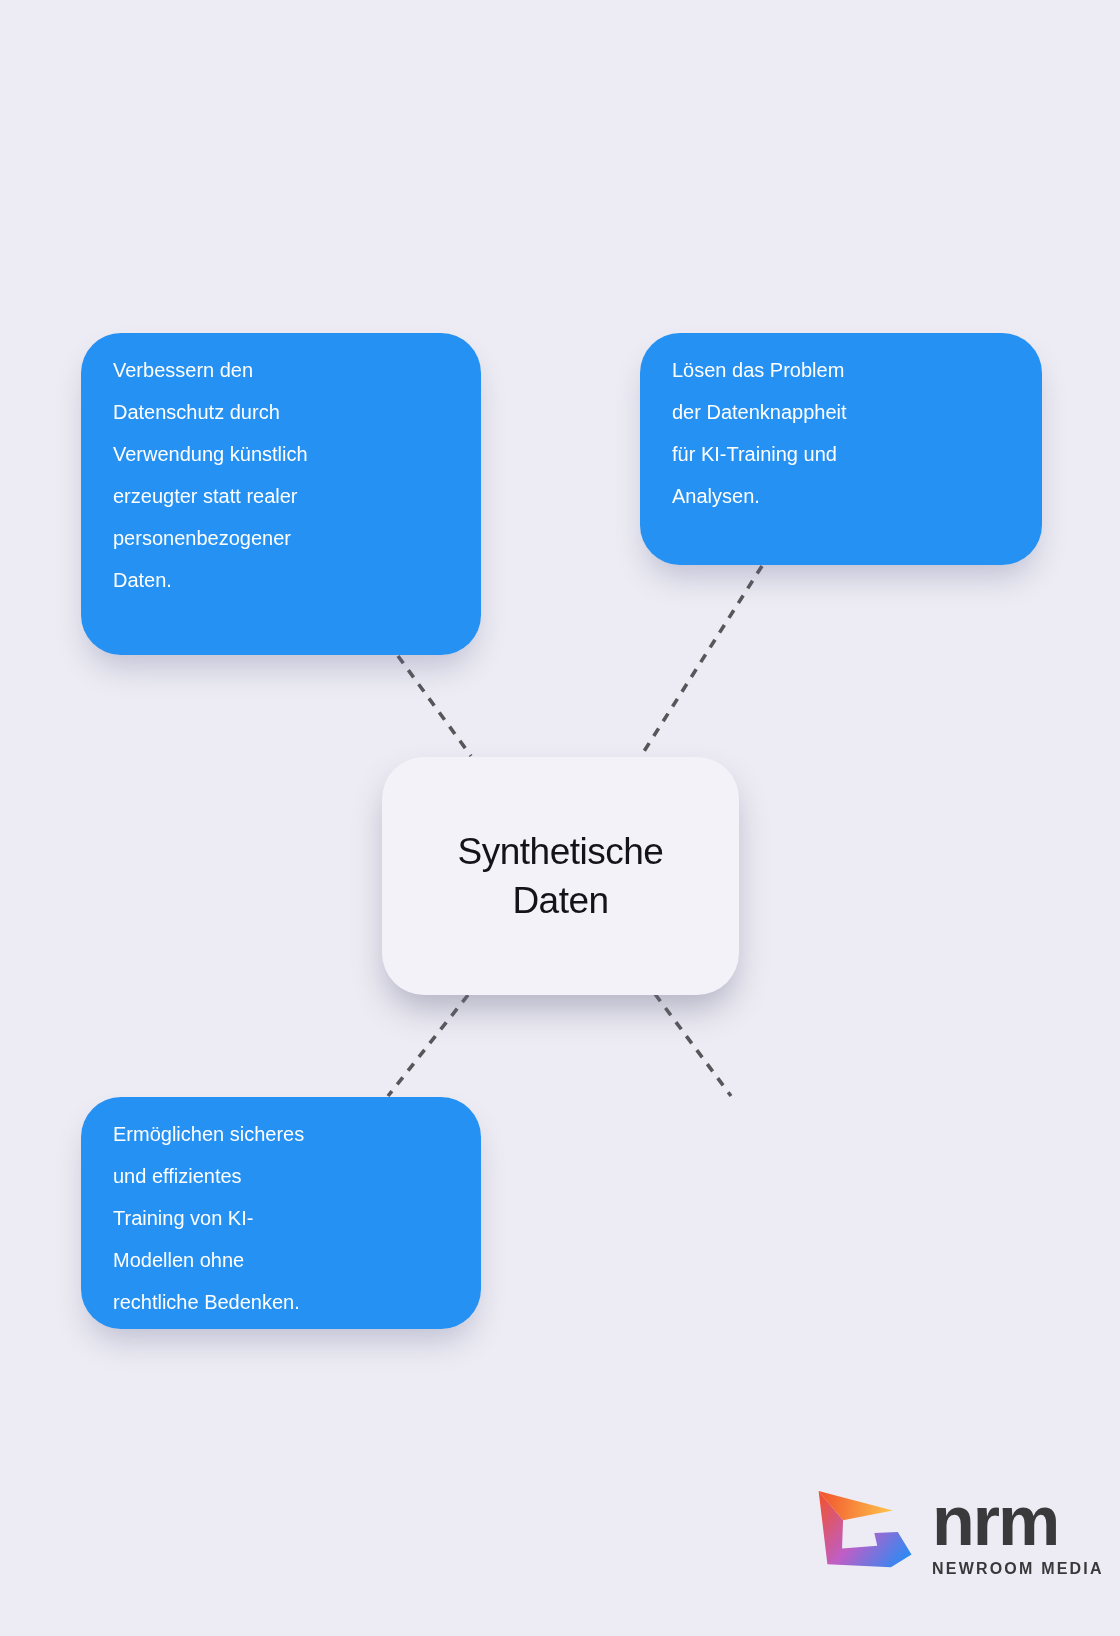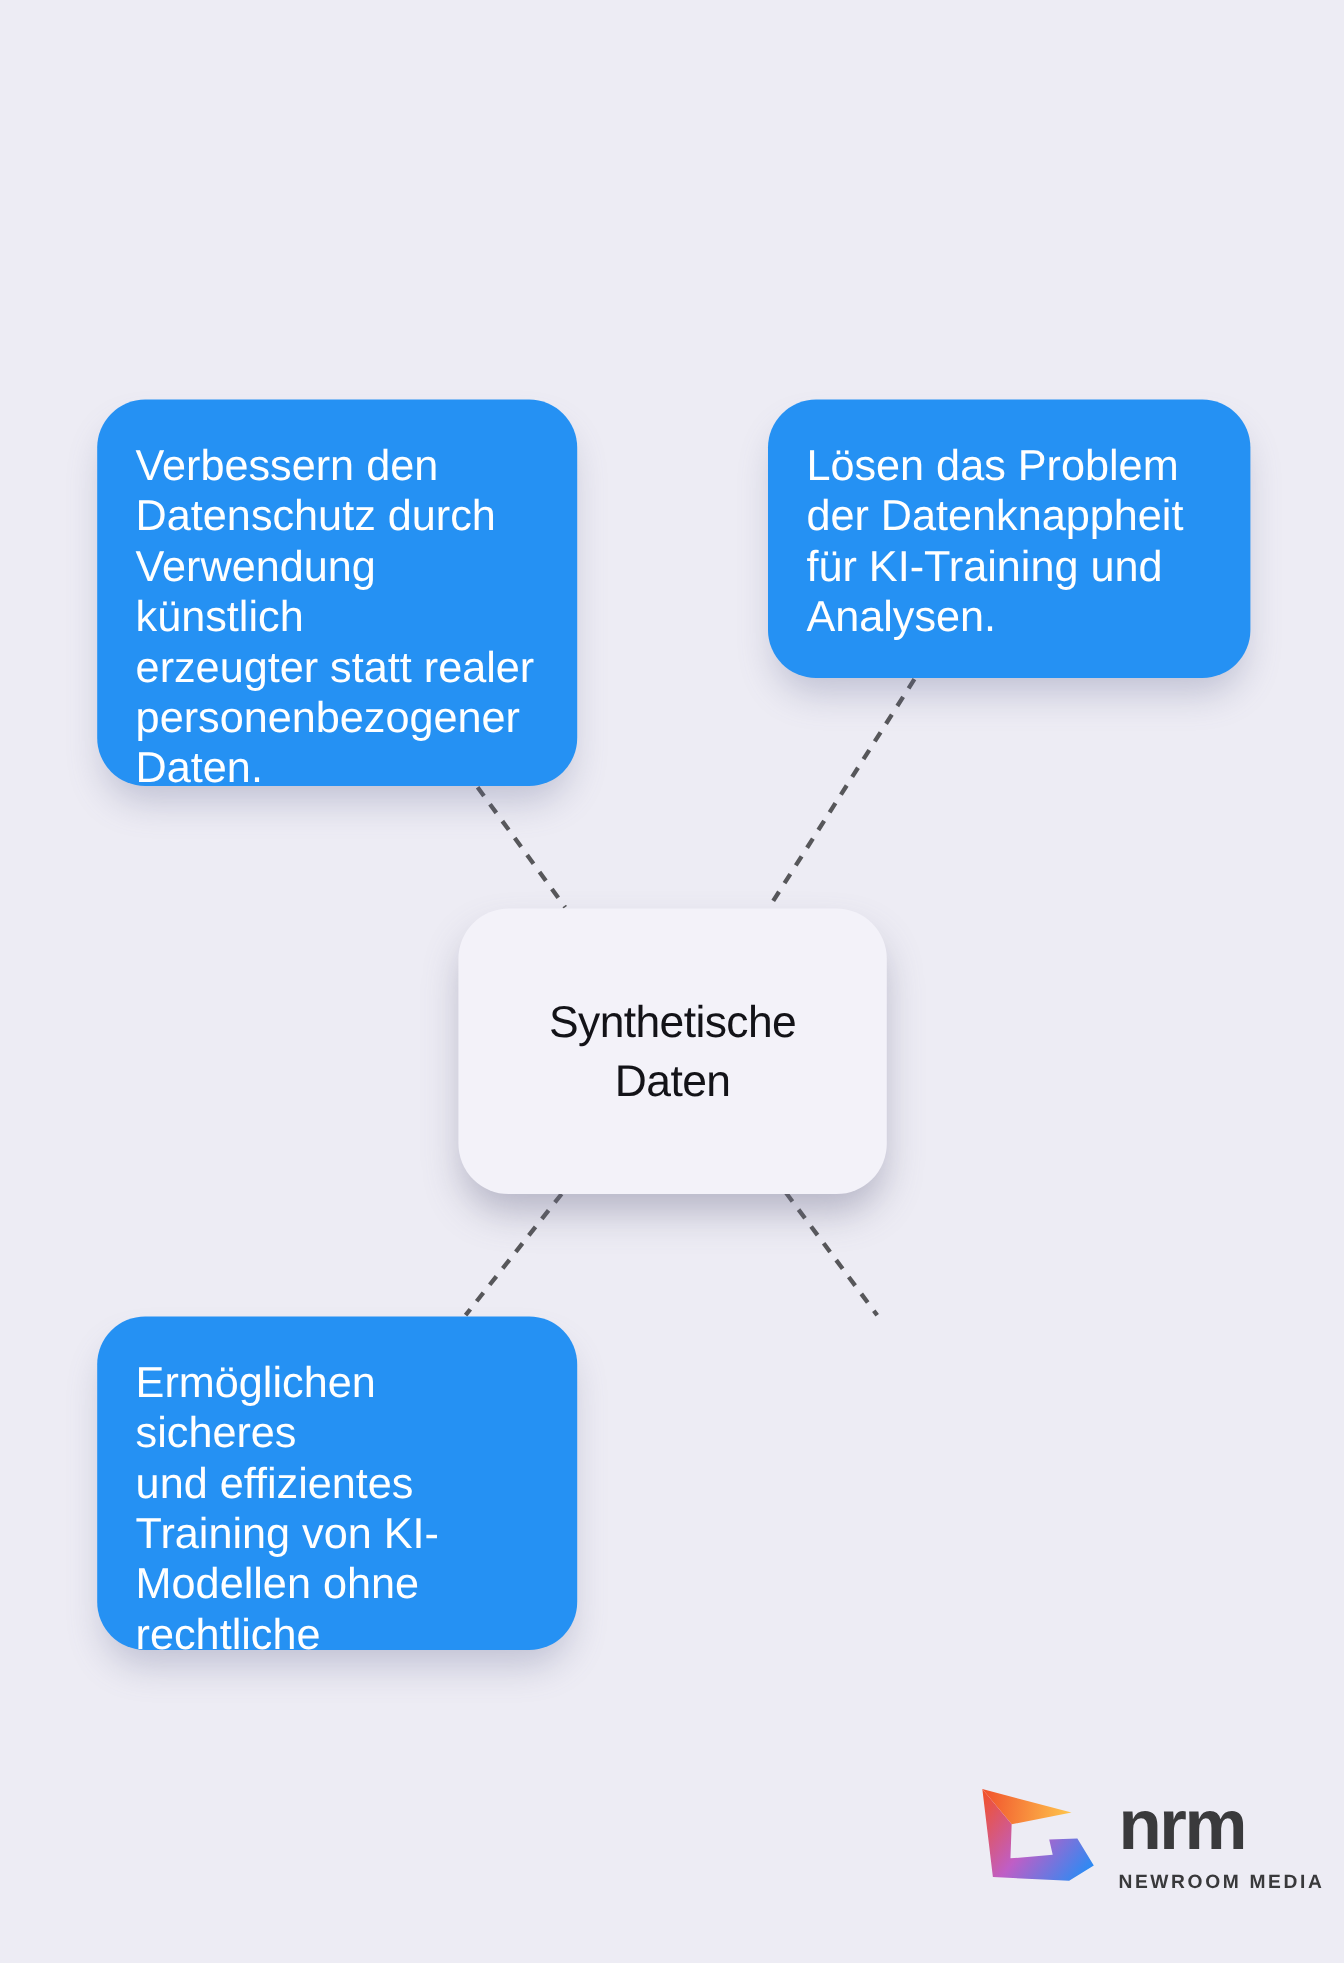--- a/index.html
+++ b/index.html
@@ -17,30 +17,30 @@
     color:#0F0F14;
   }
   .connectors { position:absolute; left:0; top:0; width:1120px; height:1636px; }
   .connectors line {
     stroke:#57575A; stroke-width:3.6; stroke-dasharray:9 8.5;
   }
   .card {
     position:absolute; box-sizing:border-box;
     background:#2591F3;
     border-radius:40px;
-    padding:34px 32px;
+    padding:16px 32px;
     color:#FFFFFF;
-    font-size:36px; line-height:42px;
+    font-size:20px; line-height:42px;
     box-shadow:0 18px 30px -6px rgba(100,105,145,0.32);
     overflow:hidden;
   }
   .card-text { margin:0; white-space:pre-line; }
   .card-tl { left:81px;  top:333px;  width:400px; height:322px; }
   .card-tr { left:640px; top:333px;  width:402px; height:232px; }
-  .card-bl { left:81px;  top:1097px; width:400px; height:278px; }
+  .card-bl { left:81px;  top:1097px; width:400px; height:232px; }
   .card-br { left:640px; top:1097px; width:400px; height:278px; }
   .center-node {
     position:absolute; left:382px; top:757px;
     width:357px; height:238px; box-sizing:border-box;
     background:#F3F2F9;
     border-radius:42px;
     display:flex; align-items:center; justify-content:center;
     box-shadow:0 18px 32px -4px rgba(110,110,140,0.45);
   }
   .center-label {
@@ -48,21 +48,21 @@
     font-size:37px; font-weight:400; line-height:49px;
     letter-spacing:-0.5px; color:#131318;
   }
   .brand {
     position:absolute; left:816px; top:1488px;
     display:flex; align-items:flex-start; gap:14px;
   }
   .brand-mark { width:102px; height:88px; display:block; }
   .brand-text { margin-top:2px; }
   .brand-name {
-    font-size:59px; font-weight:700; line-height:62px;
+    font-size:70px; font-weight:700; line-height:62px;
     letter-spacing:-2px; color:#3A3A3C;
   }
   .brand-sub {
     margin-top:8px; font-size:16px; font-weight:700;
     letter-spacing:2.2px; color:#39393B; white-space:nowrap;
   }
 </style>
 </head>
 <body>
 

